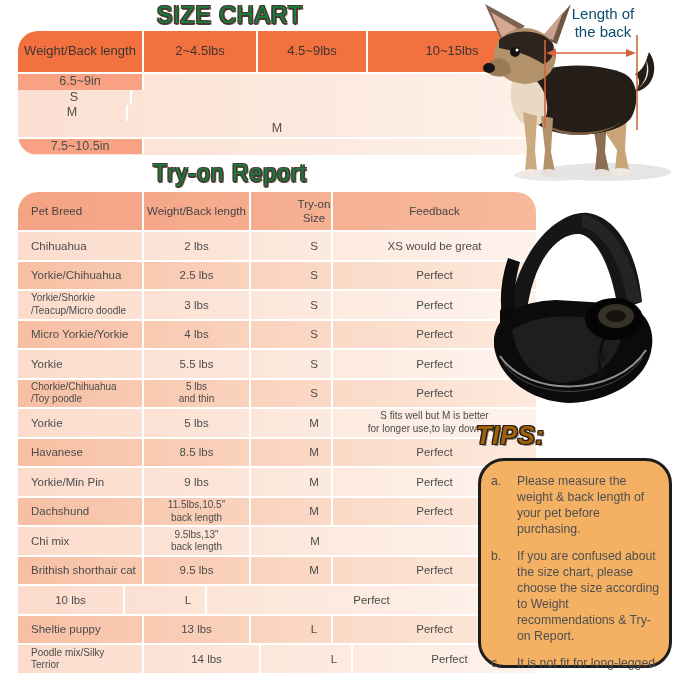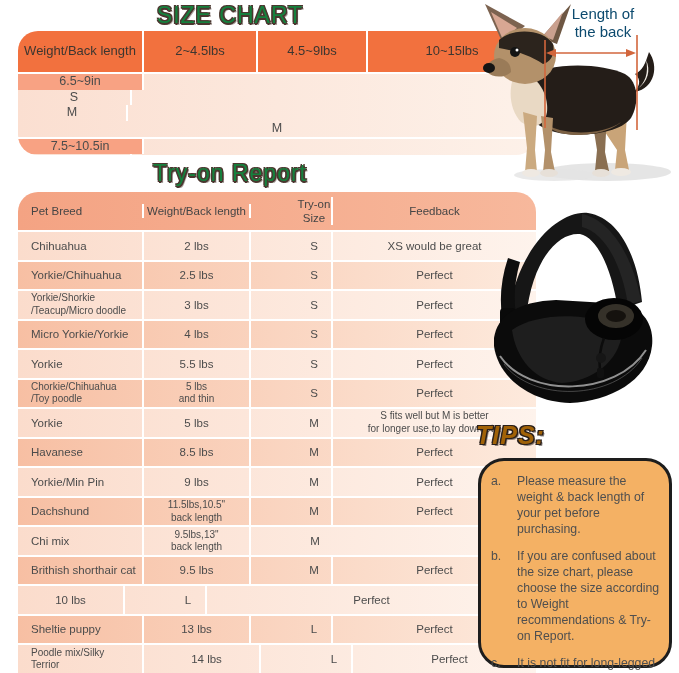--- a/index.html
+++ b/index.html
@@ -29,21 +29,21 @@
   .size-table .body-row{background:linear-gradient(90deg,#fbdfd1,#fdf1e9);font-size:12.5px;flex-direction:column;}
   .size-table .body-row>div:first-child{background:#f8a283;}
   .size-table .c0{width:126px;flex:none;}
   .size-table .c1{width:114px;flex:none;}
   .size-table .c2{width:110px;flex:none;}
   .size-table .c3{flex:1;}
 
   
   .tryon-table{top:192px;height:481px;border-radius:20px 20px 0 0;}
   .tryon-table .hdr{flex:none;height:38px;background:linear-gradient(90deg,#f4a383,#f7b89c);
-                    color:#454545;font-size:12.5px;align-items:center;}
+                    color:#454545;font-size:12.5px;}
   .tryon-table .r-odd{background:linear-gradient(90deg,#fbdccc,#fef3ec);}
   .tryon-table .r-even{background:linear-gradient(90deg,#f7bfa3,#fdeadd);}
   .tryon-table .row{font-size:11.5px;}
   .tryon-table .c0{width:126px;flex:none;justify-content:flex-start;text-align:left;padding-left:13px;}
   .tryon-table .c1{width:107px;flex:none;}
   .tryon-table .c2{width:82px;flex:none;padding-left:46px;}
   .tryon-table .c3{flex:1;}
   .sm{font-size:10px !important;}
 
   

